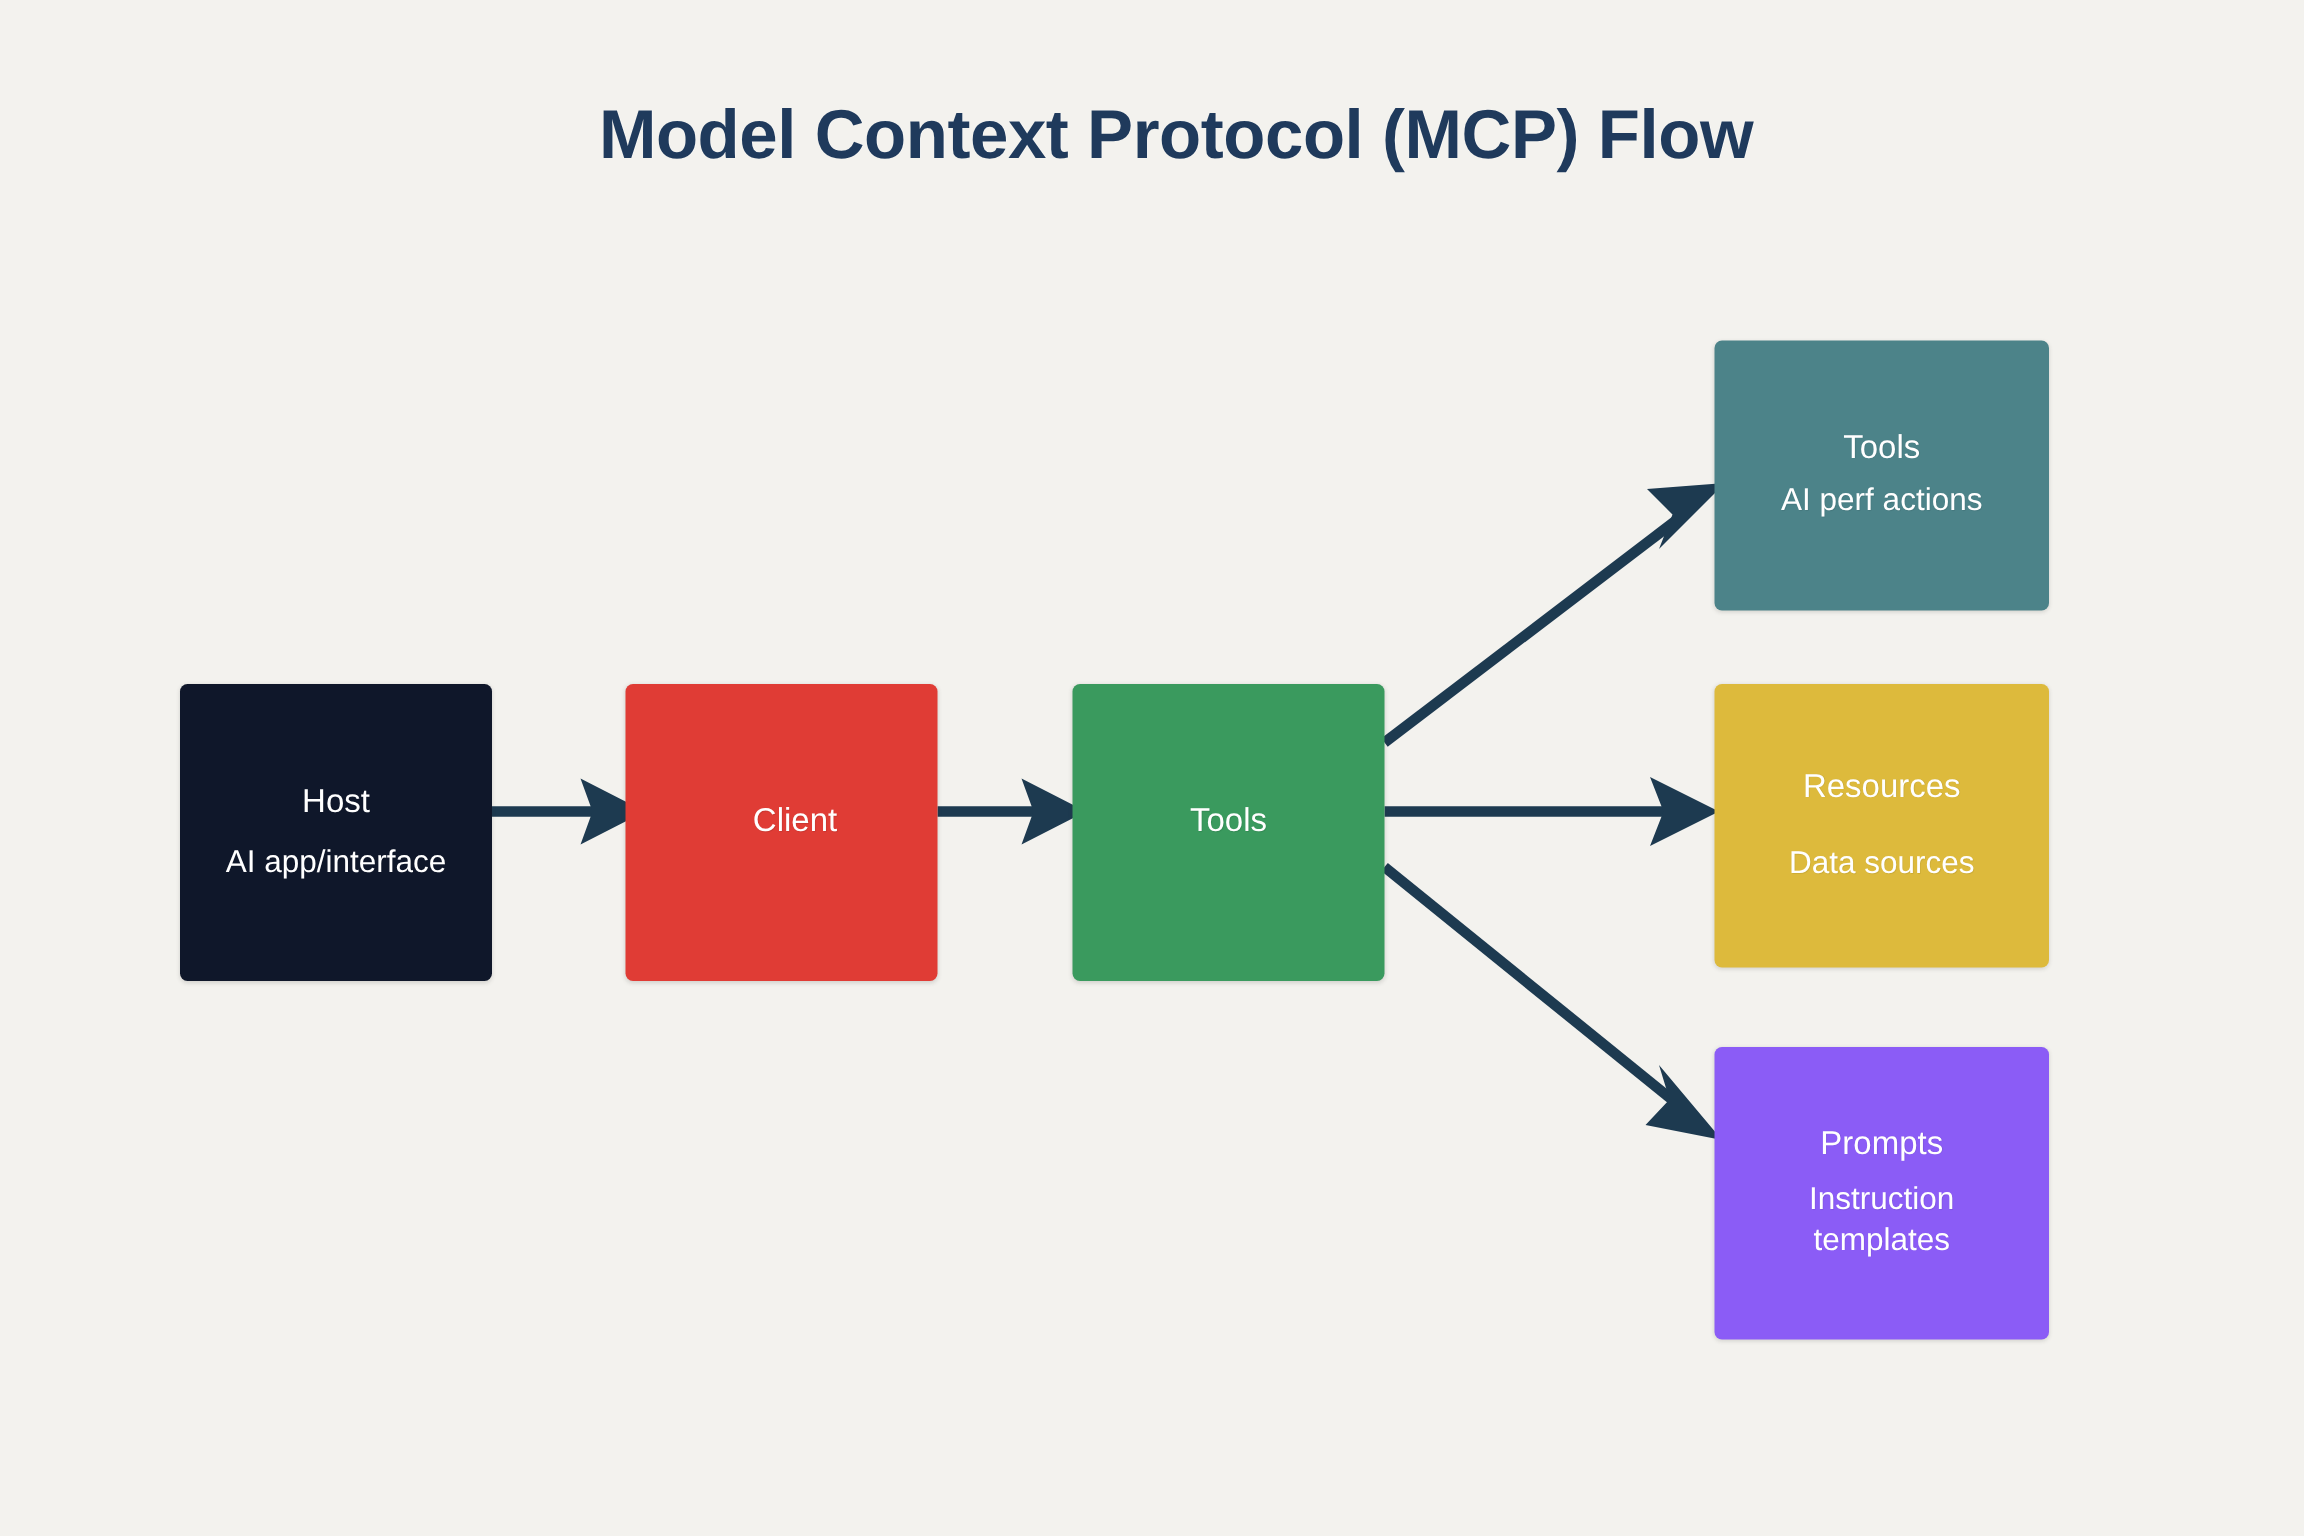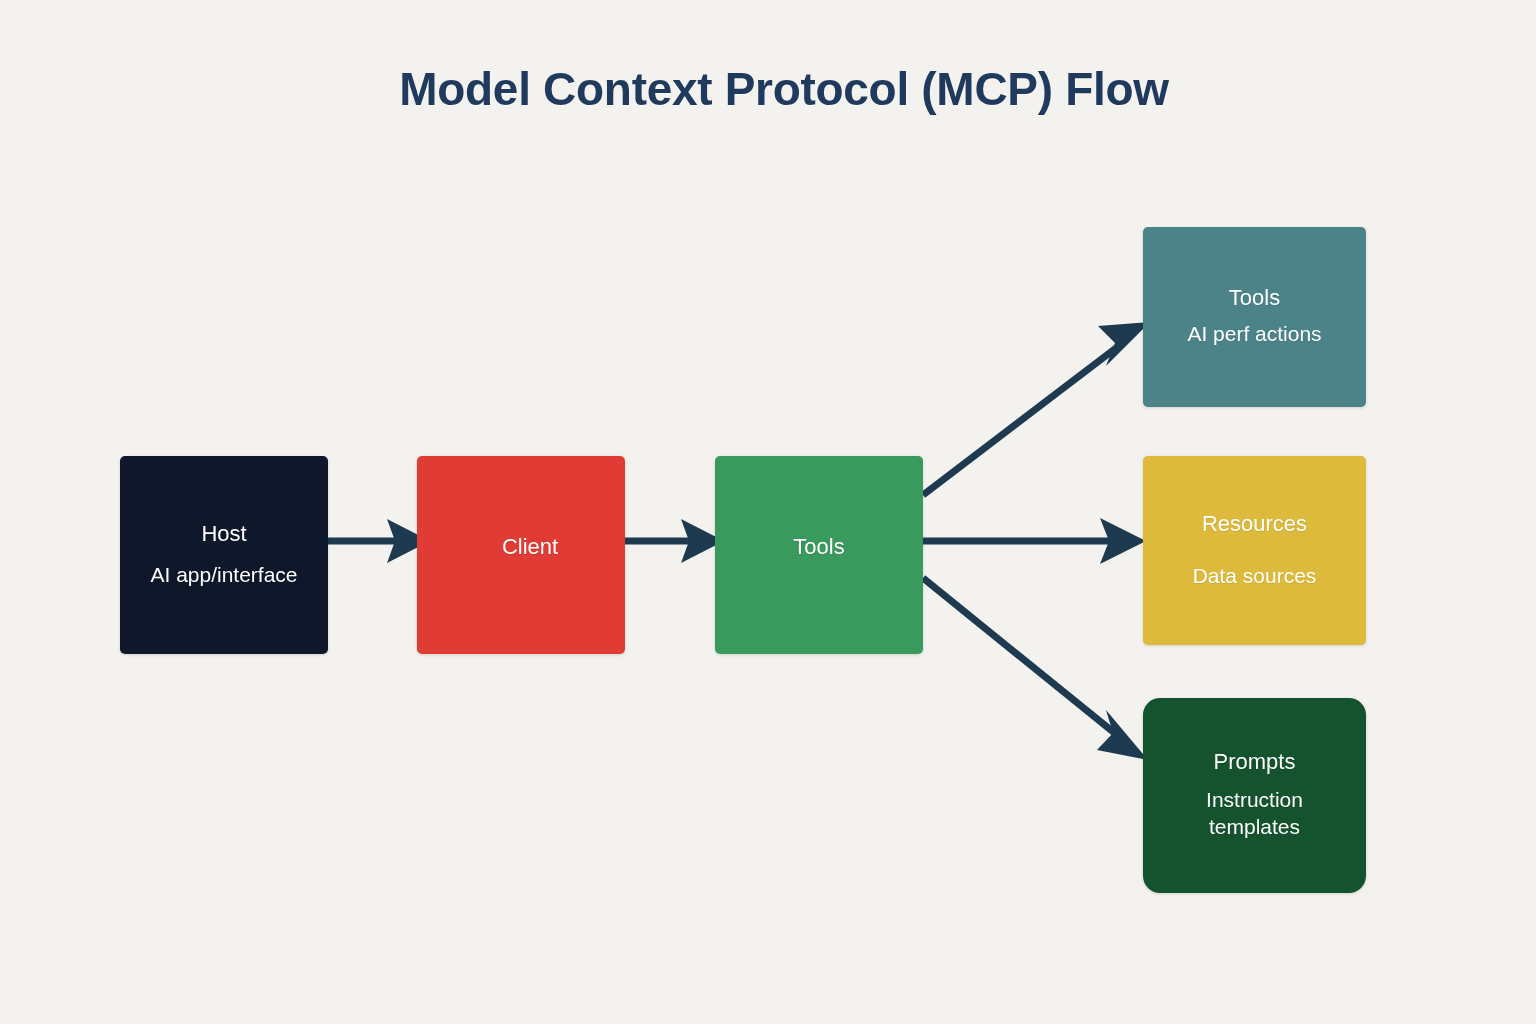--- a/index.html
+++ b/index.html
@@ -130,21 +130,21 @@
   <div class="node" id="node-tools" style="background: rgb(76, 131, 137);">
     <div class="node-title">Tools</div>
     <div class="node-sub">AI perf actions</div>
   </div>
 
   <div class="node" id="node-resources" style="background: rgb(221, 186, 60);">
     <div class="node-title">Resources</div>
     <div class="node-sub">Data sources</div>
   </div>
 
-  <div class="node" id="node-prompts" style="background: #14532d; border-radius: 17px;">
+  <div class="node" id="node-prompts" style="background: #8b5cf6;">
     <div class="node-title">Prompts</div>
     <div class="node-sub">
       <div>Instruction</div>
       <div>templates</div>
     </div>
   </div>
 
 </div>
 
 </body></html>

